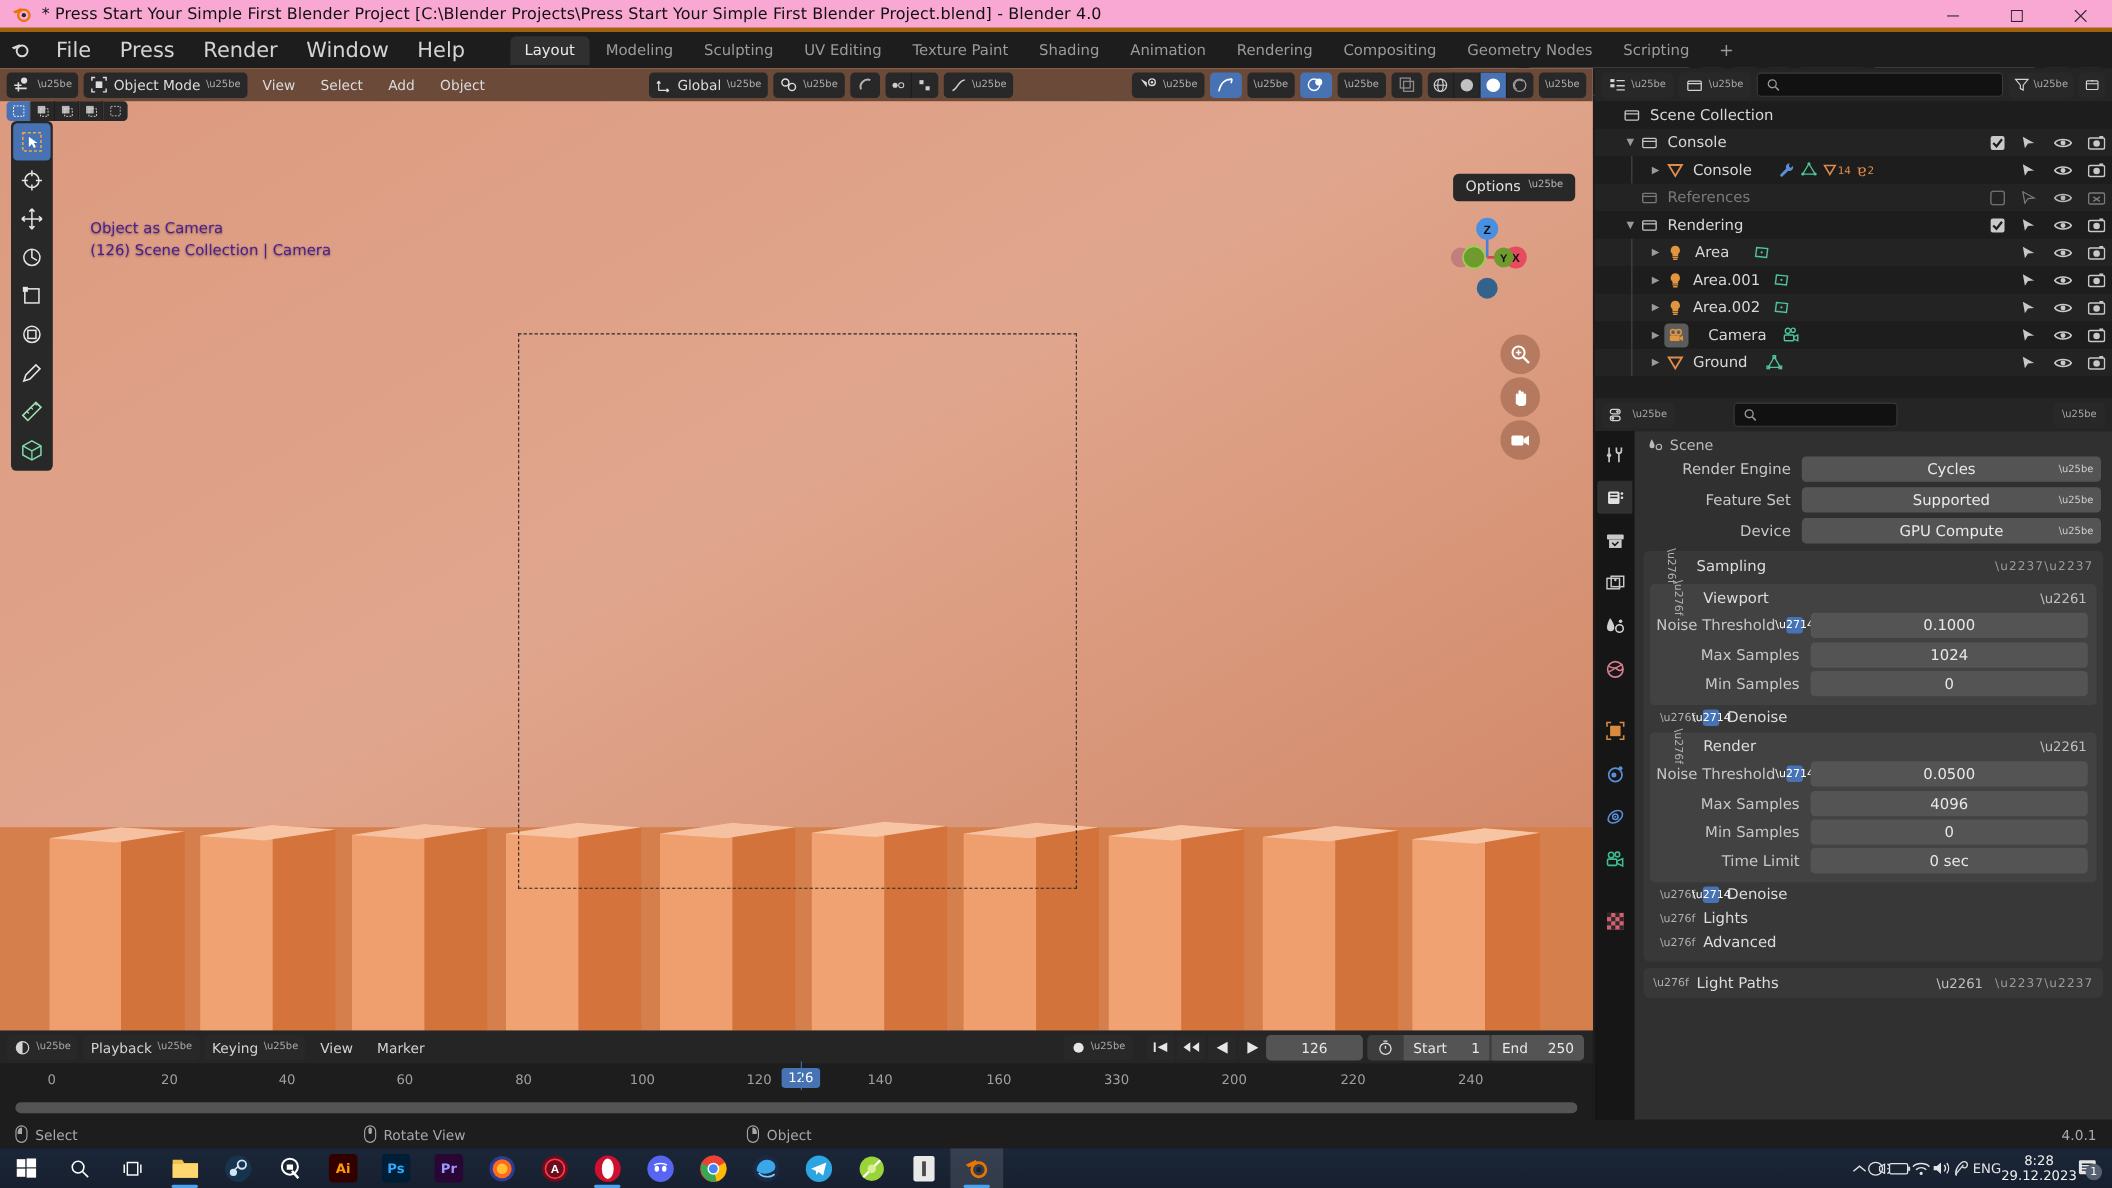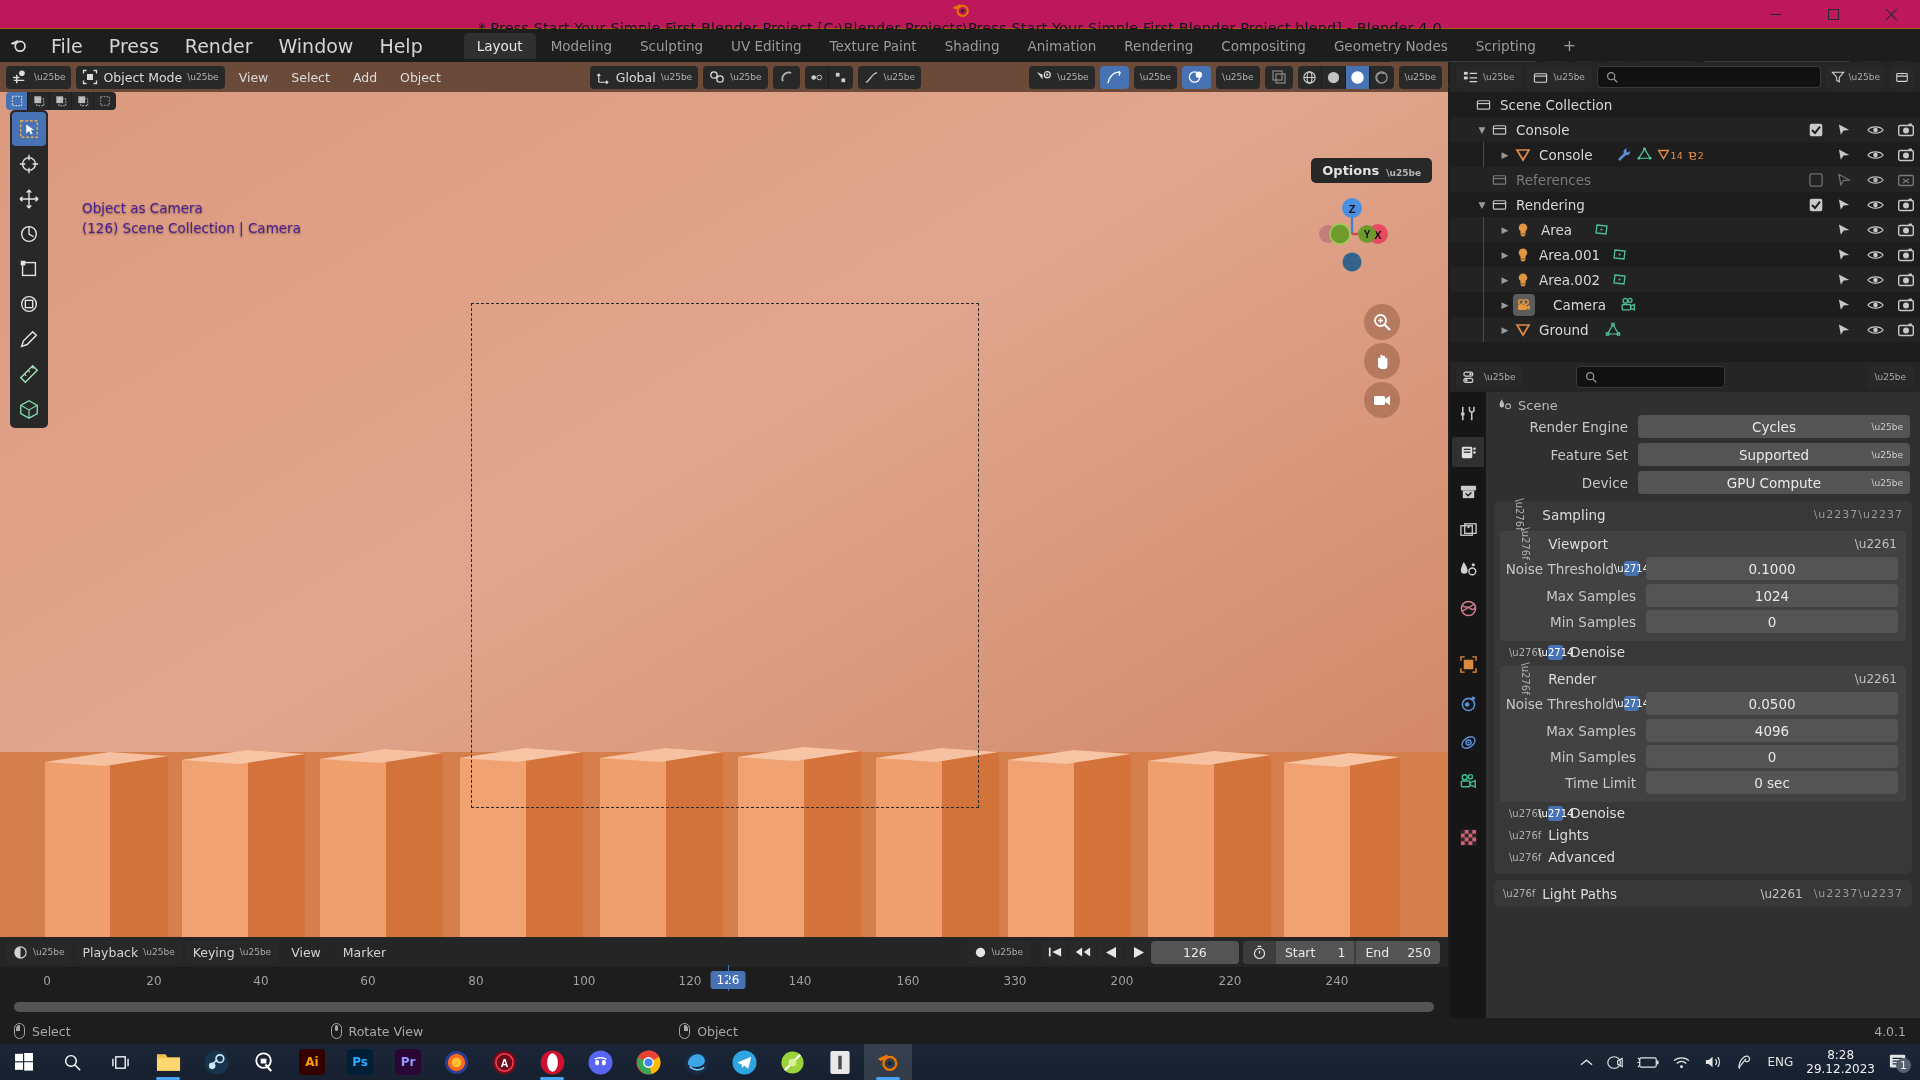--- a/index.html
+++ b/index.html
@@ -8,23 +8,22 @@
     background: #1d1d1d;
     font-family: "DejaVu Sans", "Liberation Sans", sans-serif;
     overflow: hidden;
     -webkit-font-smoothing: antialiased;
   }
   .app { position: relative; width: 1920px; height: 1080px; }
 
   
   .titlebar {
     position: absolute; left: 0; top: 0; width: 1920px; height: 29px;
-    background: #be185d; display: flex; align-items: center;
-    border-bottom: 1px solid #a16207;
-    flex-direction: column;
+    background: #f9a8d4; display: flex; align-items: center;
+    border-bottom: 4px solid #a16207;
   }
   .tb-logo { width: 20px; height: 20px; margin-left: 10px; margin-right: 8px; flex: 0 0 auto; }
   .tb-title { font-size: 14.5px; color: #111; white-space: nowrap; letter-spacing: 0.1px; }
   .tb-btns { position: absolute; right: 0; top: 0; height: 29px; display: flex; }
   .tb-btn { width: 58px; height: 29px; display: flex; align-items: center; justify-content: center;
             color: #2b2b2b; font-size: 14px; }
 
   
   .topbar {
     position: absolute; left: 0; top: 29px; width: 1920px; height: 33px;
@@ -72,21 +71,21 @@
   .toolbtn.on { background: #4772b3; }
   .toolsel { position: absolute; left: 6px; top: 30px; display: flex; gap: 0; height: 18px; }
   .toolsel > div { width: 22px; height: 18px; background: #282828; display: flex; align-items:center; justify-content:center;
                    border-right:1px solid #1d1d1d;}
   .toolsel > div:first-child { border-radius: 4px 0 0 4px; background:#4772b3;}
   .toolsel > div:last-child { border-radius: 0 4px 4px 0; border-right:none;}
 
   .vp-overlay-text { position: absolute; left: 82px; top: 136px; color: #4c1d95; font-size: 13.5px; line-height: 20px;
                      text-shadow: 0 1px 2px rgba(0,0,0,.45); }
   .options-btn { position: absolute; right: 16px; top: 96px; background: #282828; border-radius: 5px;
-                 padding: 5px 11px; color: #e2e2e2; font-size: 13px; display: flex; align-items: flex-end; gap: 7px; font-weight: bold; }
+                 padding: 5px 11px; color: #e2e2e2; font-size: 13px; display: flex; align-items: flex-start; gap: 7px; }
 
   
   .gizmo { position: absolute; right: 52px; top: 128px; width: 88px; height: 88px; }
   .navbtn { position: absolute; right: 48px; width: 36px; height: 36px; border-radius: 50%;
             background: rgba(150,95,70,.55); display: flex; align-items: center; justify-content: center; color: #f2e2da; }
 
   .camframe { position: absolute; left: 471px; top: 241px; width: 508px; height: 505px;
               border: 1px dashed #2a2a2a; }
 
   
@@ -164,21 +163,21 @@
   .ver { position: absolute; right: 14px; color: #a8a8a8; font-size: 12.5px; }
 
   
   .taskbar { position: absolute; left: 0; top: 1044px; width: 1920px; height: 36px;
              background: linear-gradient(180deg,#1b2638,#16202f); display: flex; align-items: center; }
   .tk { width: 48px; height: 36px; display: flex; align-items: center; justify-content: center; position: relative; }
   .tk.active { background: rgba(255,255,255,.12); }
   .tk .run { position: absolute; bottom: 0; left: 12px; width: 24px; height: 3px; background: #4aa3f0; border-radius: 2px;}
   .appico { width: 26px; height: 26px; border-radius: 4px; display: flex; align-items: center; justify-content: center;
             font-size: 12px; font-weight: bold; color: #fff; }
-  .tray { position: absolute; right: 0; top: 0; height: 36px; display: flex; align-items: center; gap: 13px;
+  .tray { position: absolute; right: 0; top: 0; height: 36px; display: flex; align-items: center; 
           padding-right: 12px; color: #e4e4e4; font-size: 12px; }
   .clock { text-align: center; line-height: 14px; font-size: 12px; color: #f0f0f0; }
   svg { display: block; }
 </style>
 </head>
 <body>
 
 <div class="app">
 
   <div class="titlebar">

